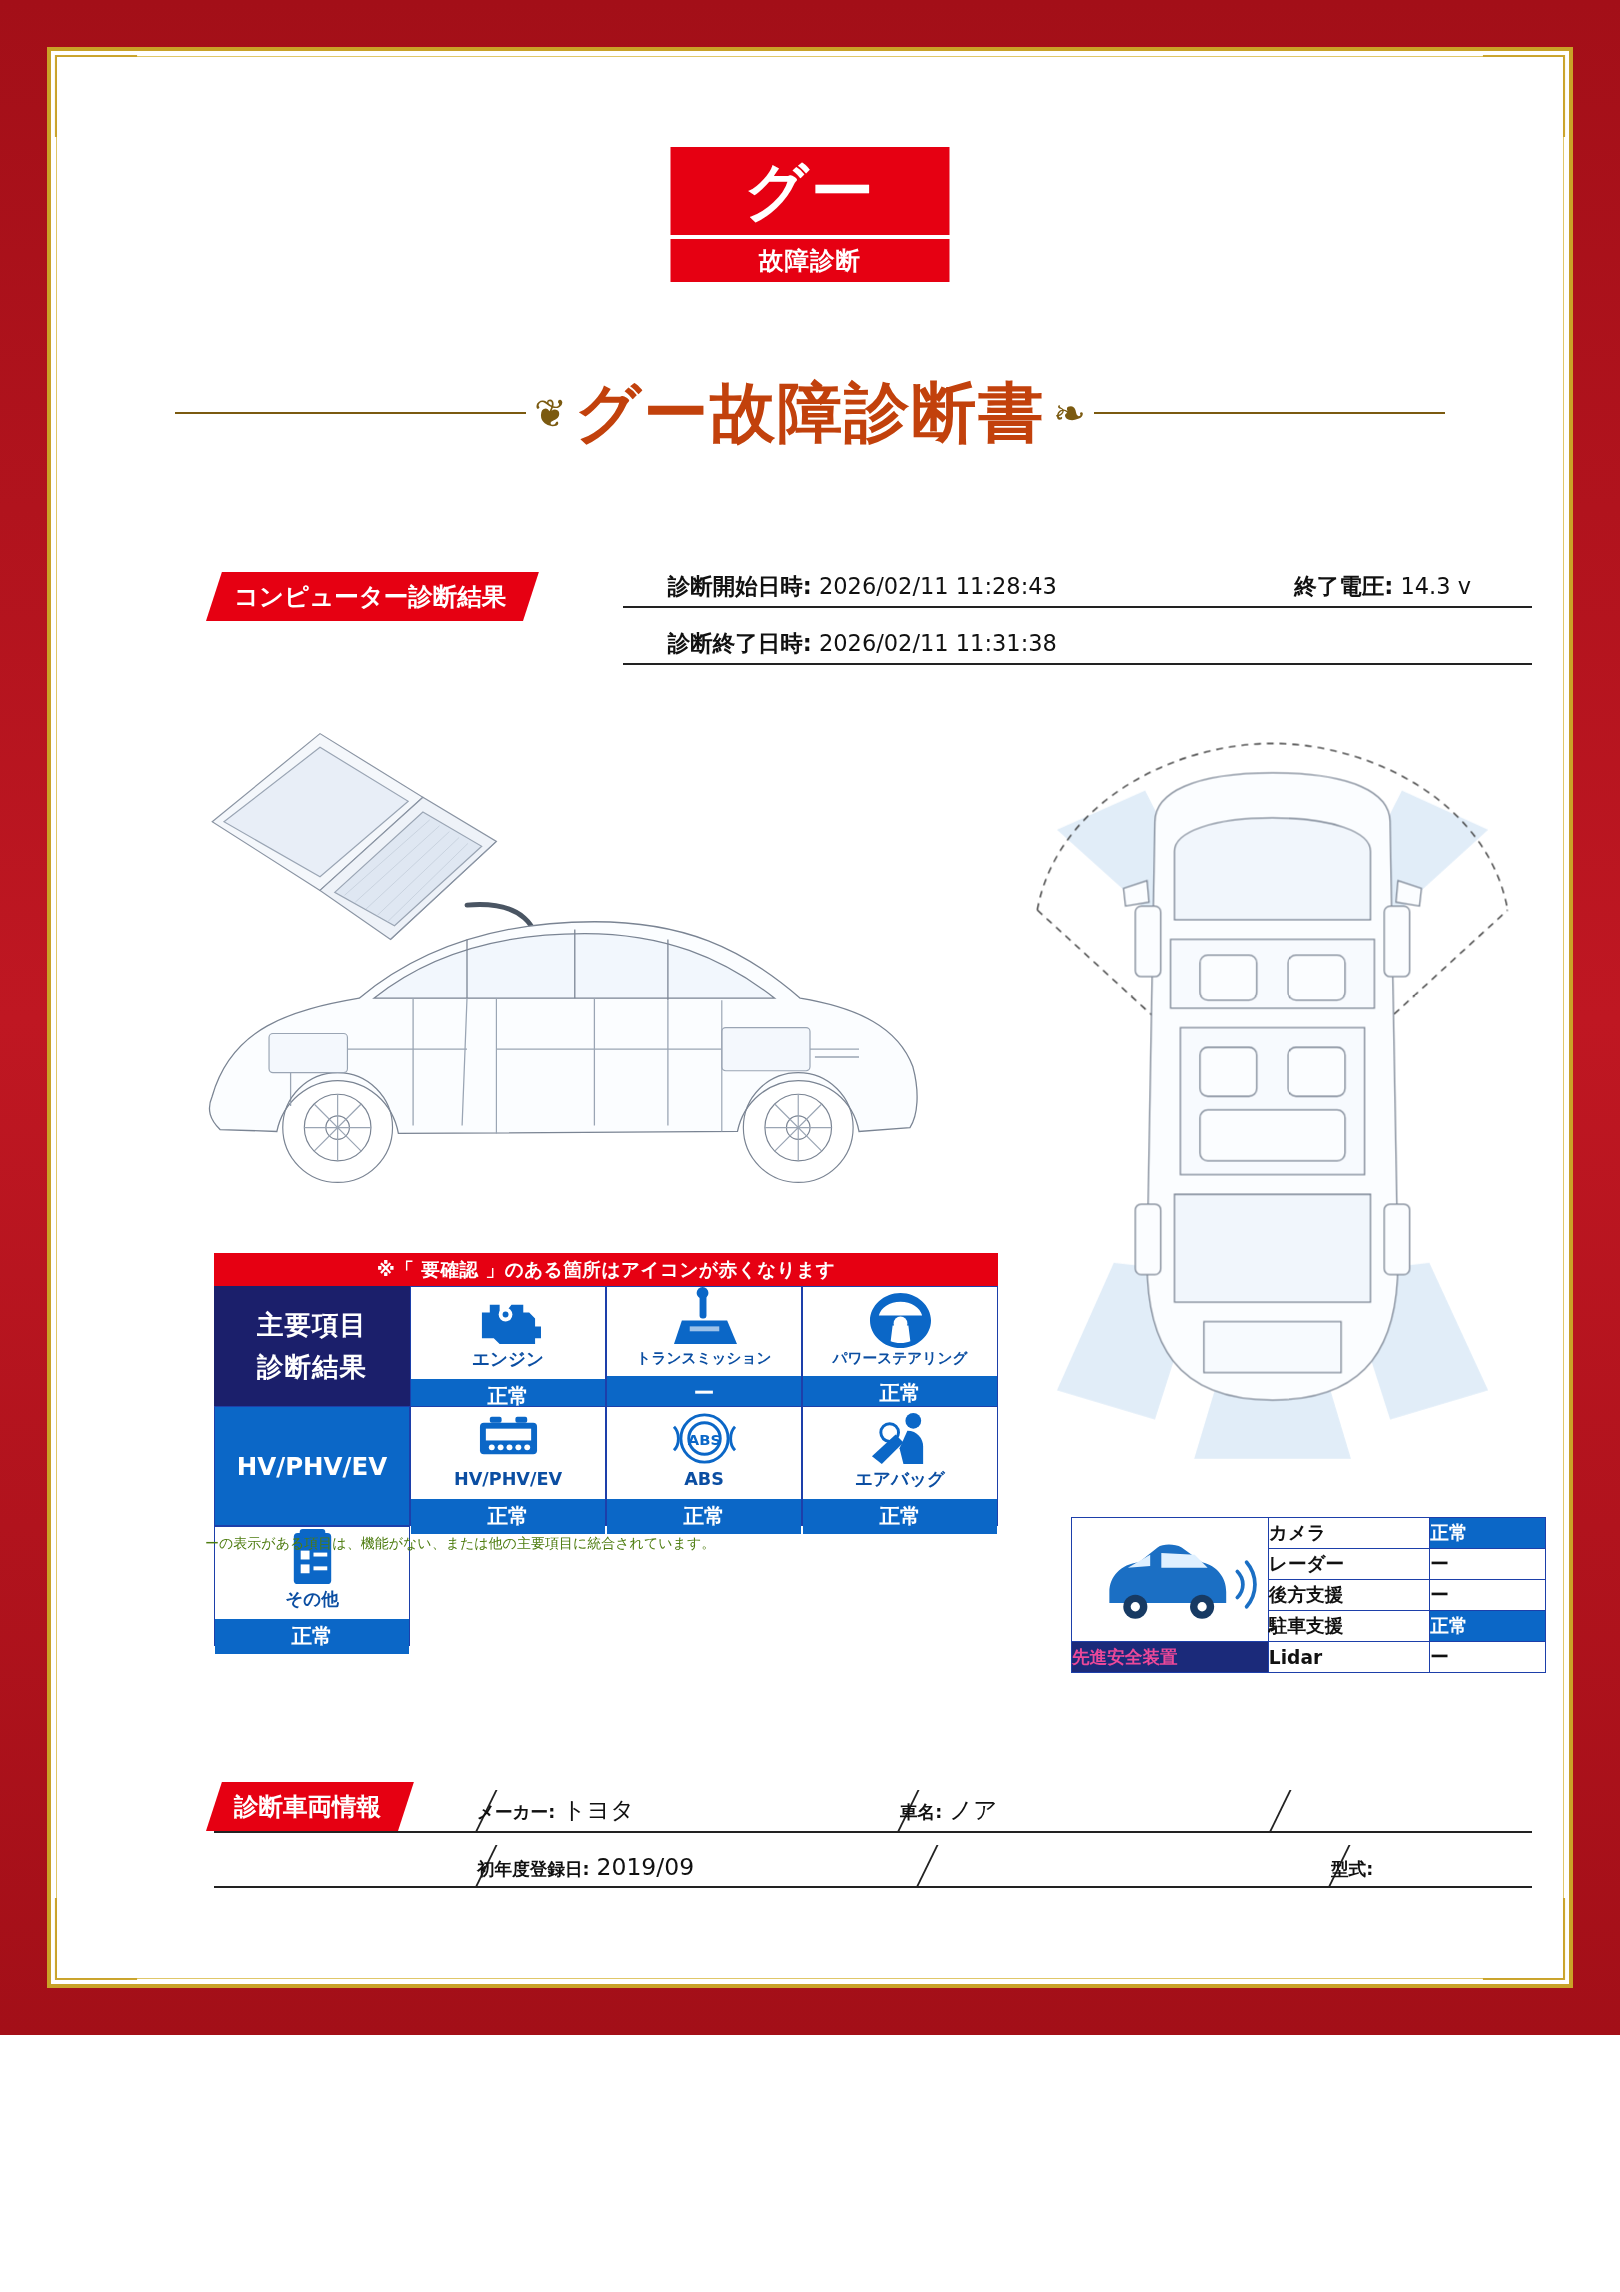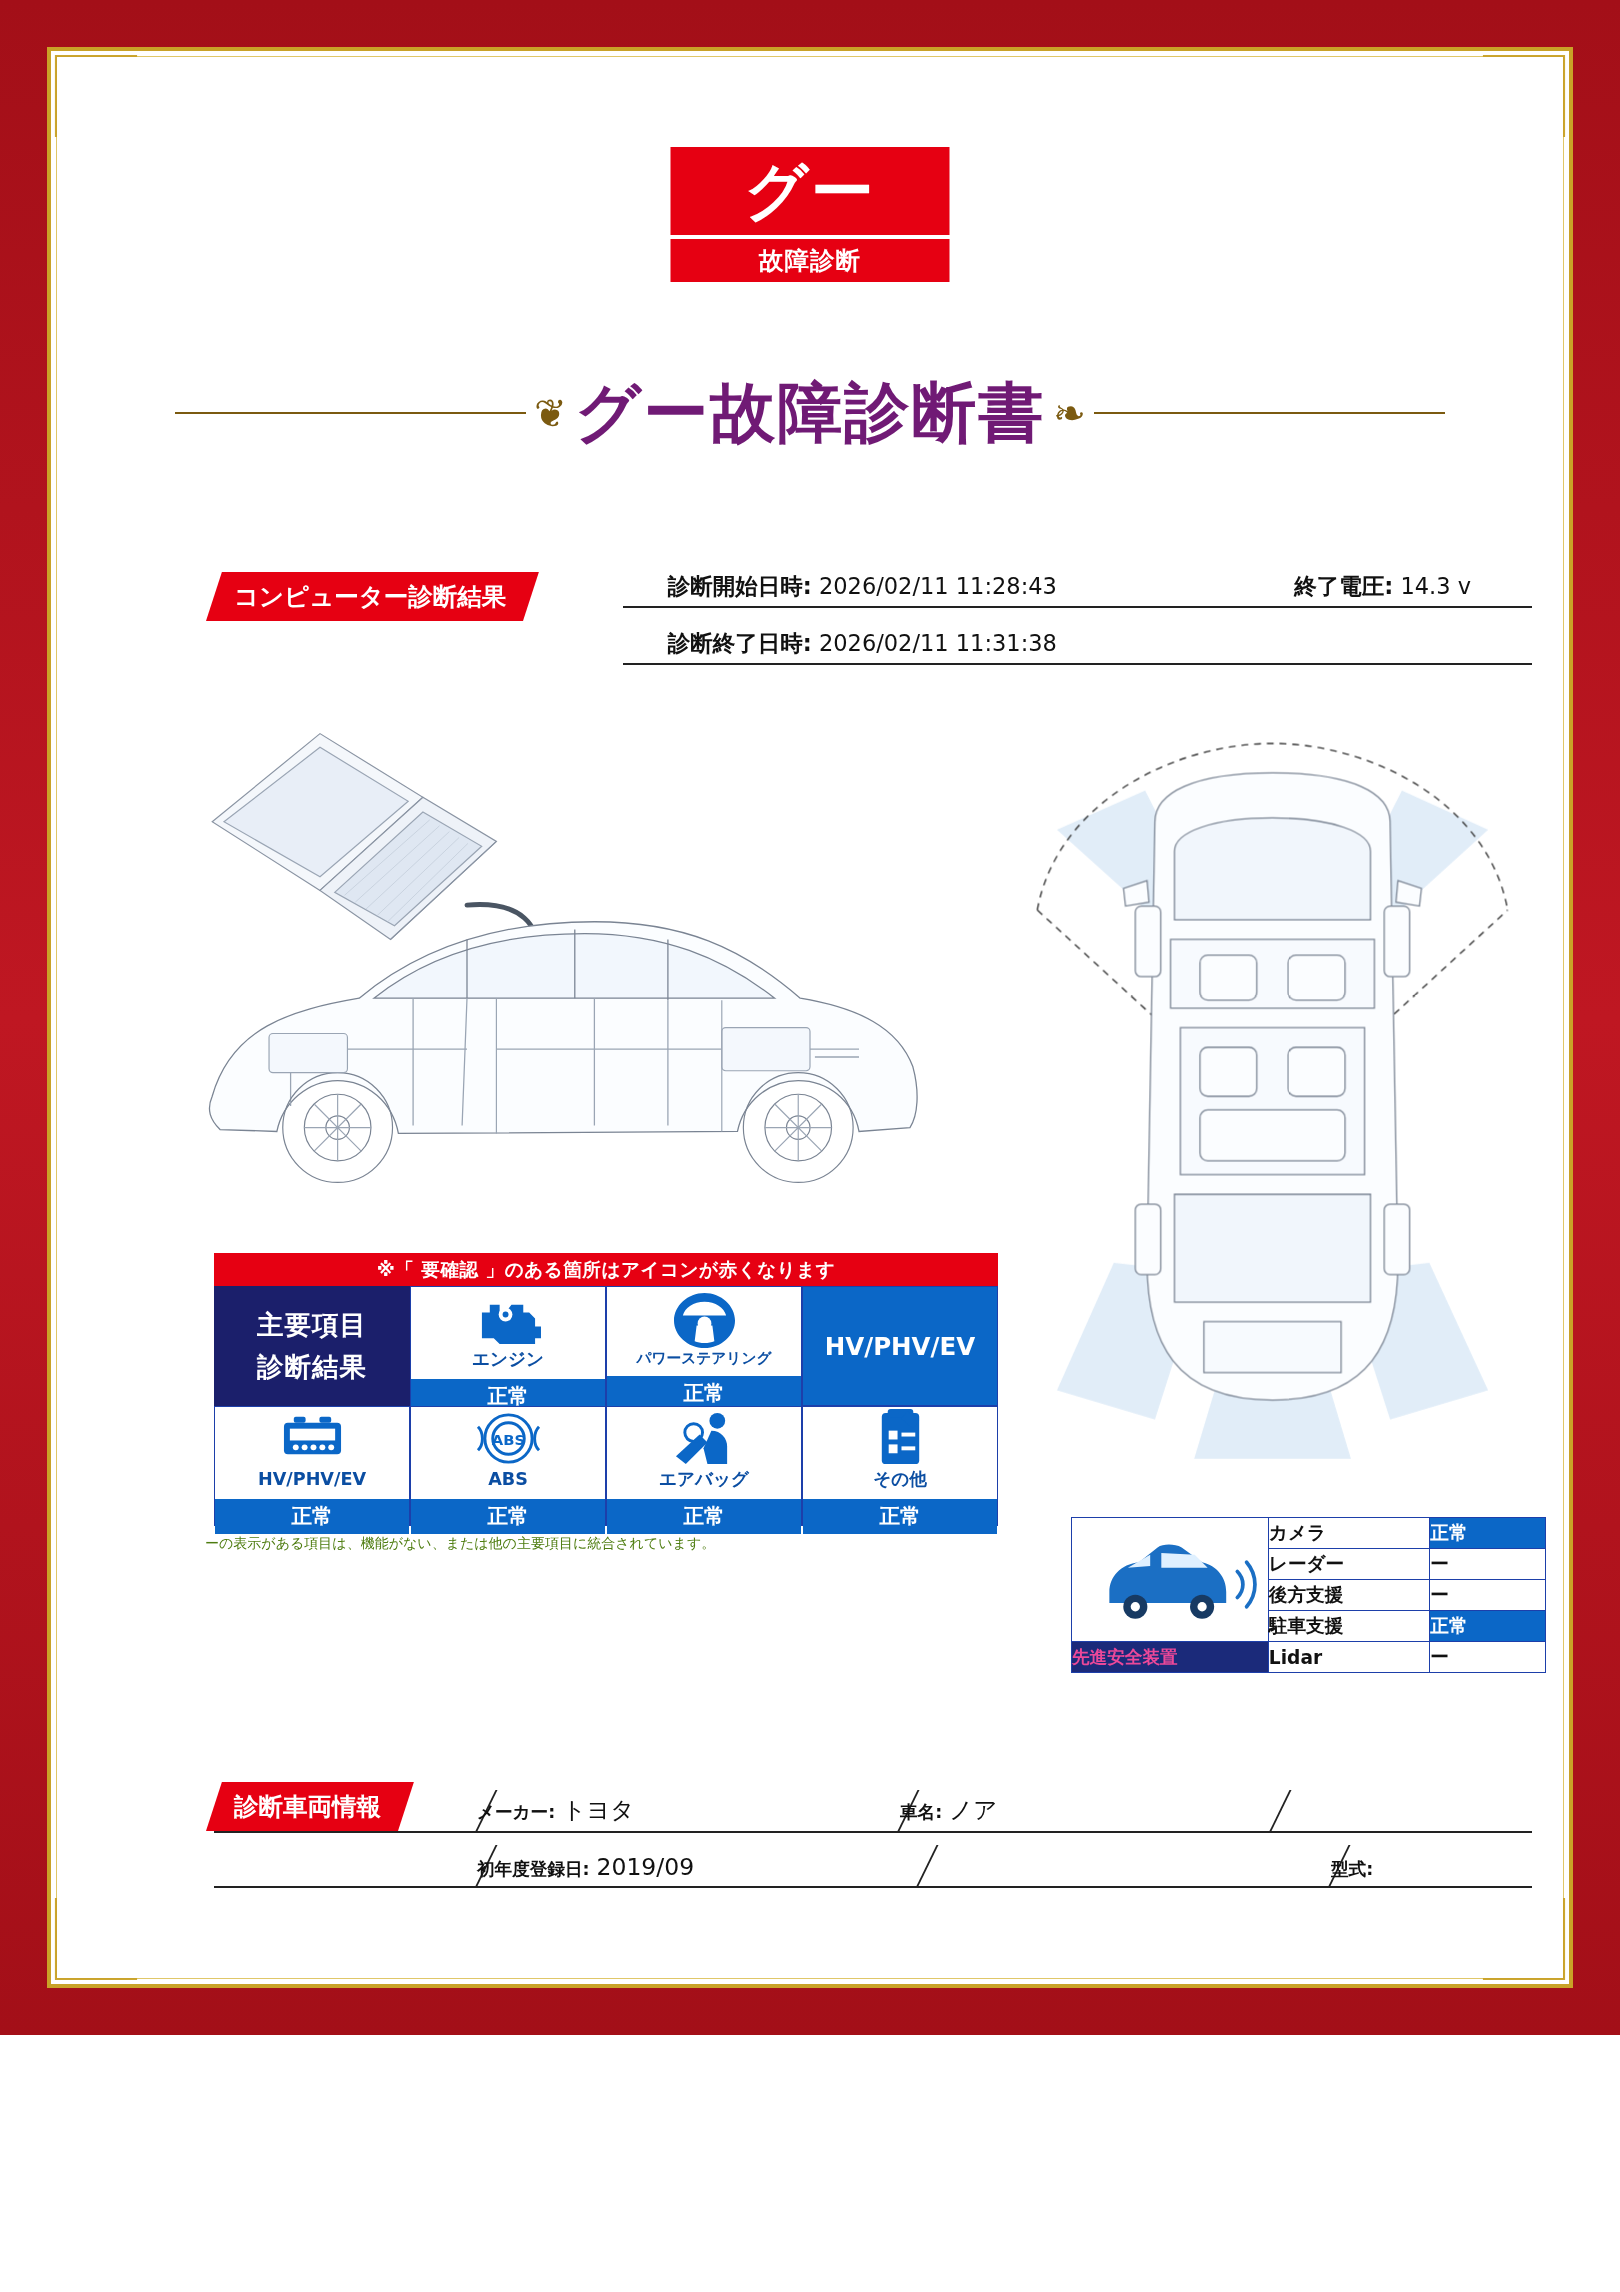--- a/index.html
+++ b/index.html
@@ -62,21 +62,21 @@
     color:#fff;font-size:24.5px;font-weight:700;letter-spacing:1px;
   }
   
   .title-row{
     position:absolute;left:118px;right:118px;top:312px;height:88px;
     display:flex;align-items:center;justify-content:center;gap:5.9px;
   }
   .title-rule{flex:1;height:0;border-top:2.9px solid #7b5a10;position:relative;}
   .title-orn{color:#7b5a10;font-size:39px;line-height:1;padding:0 2px;}
   .main-title{
-    font-size:65px;font-weight:700;color:#701a75;letter-spacing:2px;white-space:nowrap;
+    font-size:65px;font-weight:700;color:#c2410c;letter-spacing:2px;white-space:nowrap;
     font-family:"DejaVu Sans","Liberation Sans",sans-serif;
   }
 
   
   .sec-label{
     display:inline-block;background:#e60012;color:#fff;font-weight:700;font-size:24.5px;
     padding:7.8px 25.5px 7.8px 19.6px;transform:skewX(-18deg);
   }
   .sec-label span{display:inline-block;transform:skewX(18deg);}
 
@@ -401,20 +401,34 @@
             <path d="M10 26h8v-8h10v8h6l6-8h12v8h6l6 6v8h6v12h-6v6H28l-6-6H10z"></path>
             <circle cx="34" cy="28" r="7" fill="#fff"></circle>
             <circle cx="34" cy="28" r="3" fill="#0b67c7"></circle>
           </g>
             </svg>
         </div>
         <div class="item-name">エンジン</div>
         <div class="item-status">正常</div>
       </div>
 
+      <div class="cell">
+        <div class="icon-area">
+          <svg viewBox="0 0 74 64">
+              <g fill="#0b67c7">
+            <rect x="32" y="6" width="7" height="26" rx="3"></rect>
+            <circle cx="35" cy="6" r="6"></circle>
+            <path d="M14 34h46l10 24H6z"></path>
+            <path d="M22 40h30v5H22z" fill="#fff" opacity=".6"></path>
+          </g>
+            </svg>
+        </div>
+        <div class="item-name small">トランスミッション</div>
+        <div class="item-status">ー</div>
+      </div>
 
       <div class="cell">
         <div class="icon-area">
           <svg viewBox="0 0 74 64">
               <g fill="#0b67c7">
             <path d="M37 6C20 6 6 19 6 34s14 28 31 28 31-13 31-28S54 6 37 6zm0 9c11 0 20 6 22 14H15c2-8 11-14 22-14zm-8 24h16l2 16c-3 1-6 2-10 2s-7-1-10-2z"></path>
             <circle cx="37" cy="37" r="7" fill="#fff"></circle>
           </g>
             </svg>
         </div>

